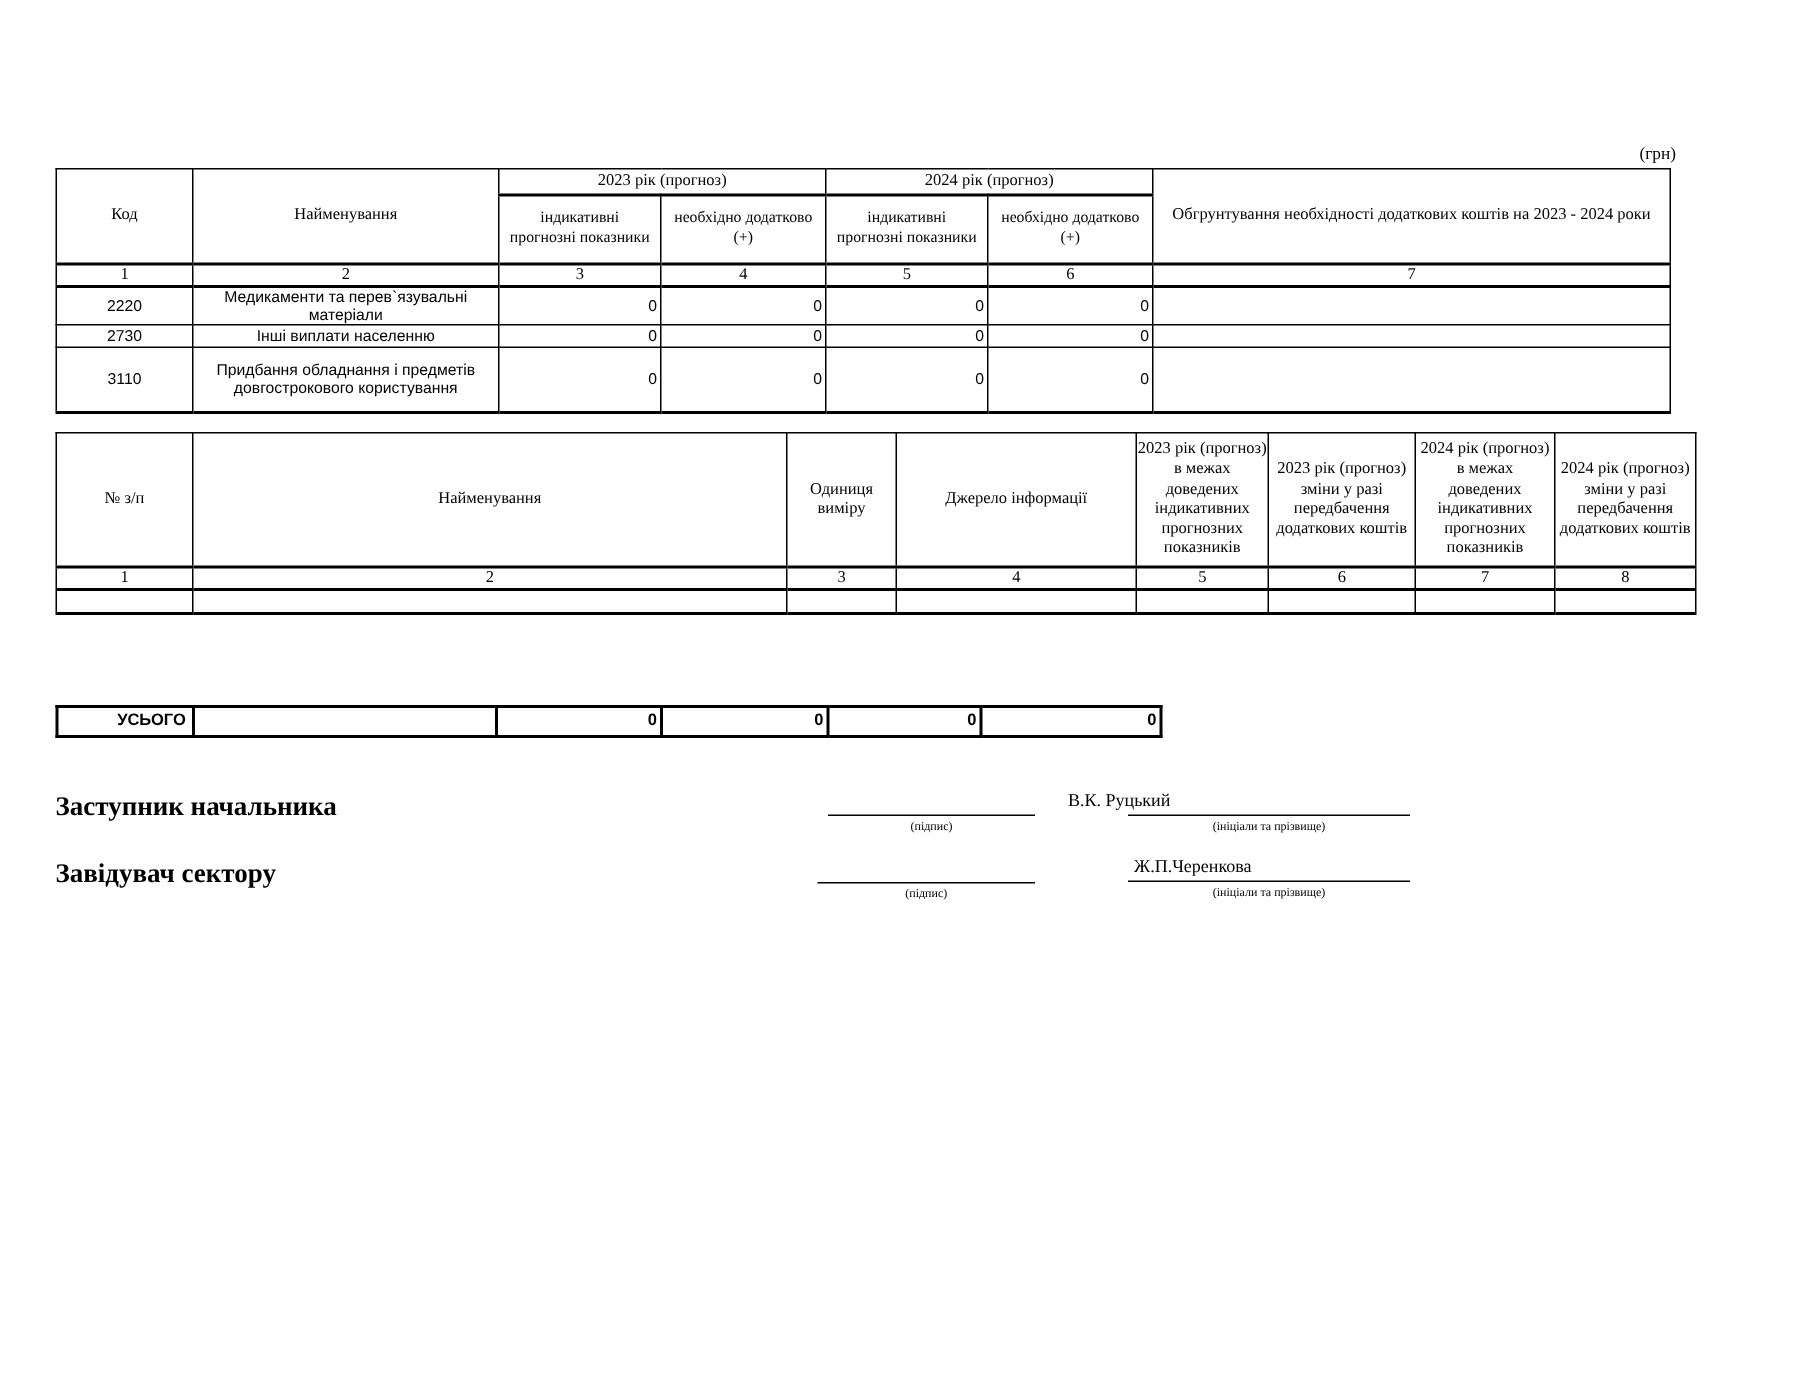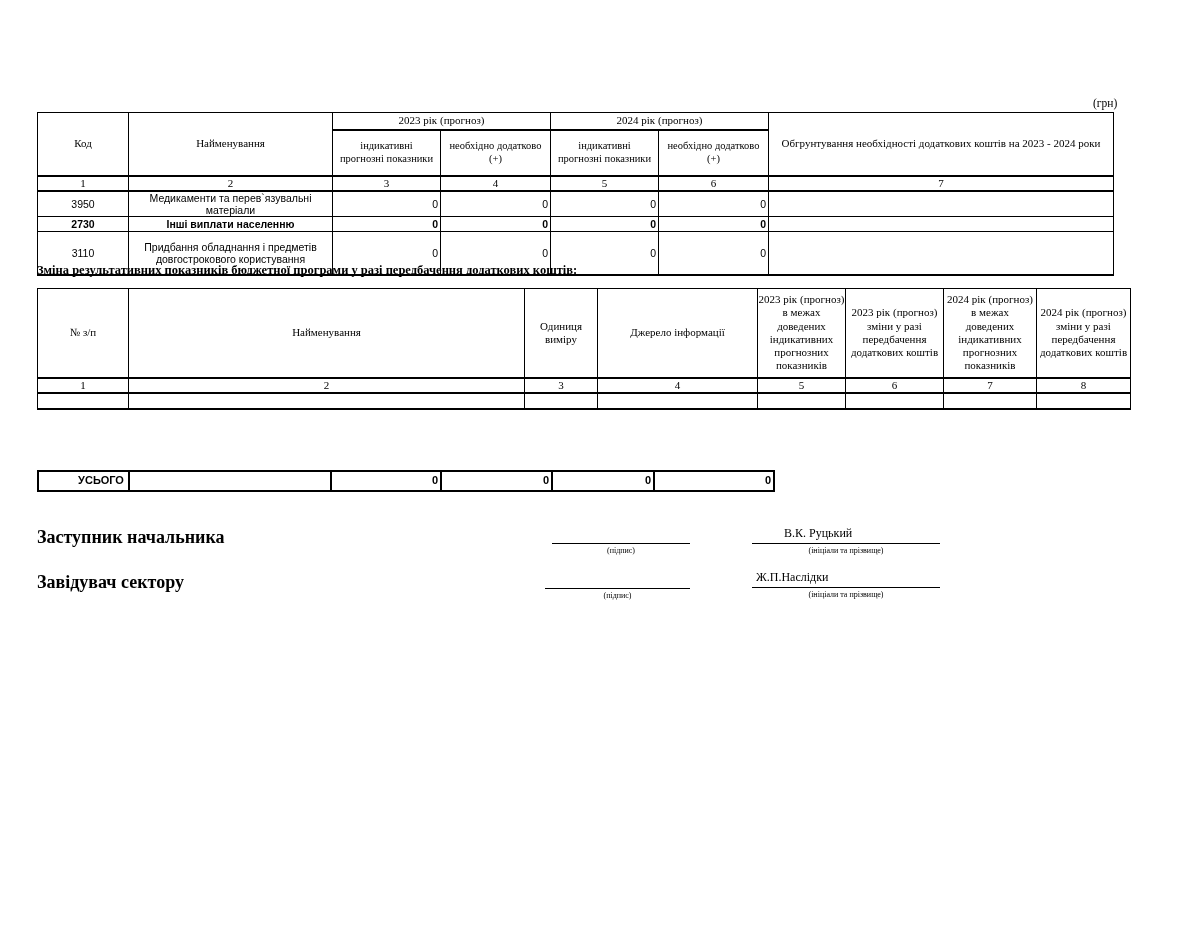--- a/index.html
+++ b/index.html
@@ -73,50 +73,49 @@
     <tr class="nums" style="height:15px;">
       <td>1</td>
       <td>2</td>
       <td>3</td>
       <td>4</td>
       <td>5</td>
       <td>6</td>
       <td>7</td>
     </tr>
     <tr class="data-row" style="height:24px;">
-      <td>3950</td>
+      <td>2220</td>
       <td>Медикаменти та перев`язувальні матеріали</td>
       <td class="val">0</td>
       <td class="val">0</td>
       <td class="val">0</td>
       <td class="val">0</td>
       <td></td>
     </tr>
-    <tr class="data-row" style="height:15px;font-weight:bold;">
+    <tr class="data-row" style="height:15px;">
       <td>2730</td>
       <td>Інші виплати населенню</td>
       <td class="val">0</td>
       <td class="val">0</td>
       <td class="val">0</td>
       <td class="val">0</td>
       <td></td>
     </tr>
     <tr class="data-row last" style="height:44px;">
       <td>3110</td>
       <td>Придбання обладнання і предметів довгострокового користування</td>
       <td class="val">0</td>
       <td class="val">0</td>
       <td class="val">0</td>
       <td class="val">0</td>
       <td></td>
     </tr>
   </tbody>
     </table>
 
-  <div class="abs sec-title" style="left:37px; top:263px;">Зміна результативних показників бюджетної програми у разі передбачення додаткових коштів:</div>
 
   <table id="t2" class="abs" style="left:37px; top:288px;">
     <colgroup>
       <col style="width:91px">
         <col style="width:396px">
         <col style="width:73px">
         <col style="width:160px">
       <col style="width:88px">
         <col style="width:98px">
         <col style="width:93px">
@@ -191,24 +190,24 @@
       <td class="val">0</td>
       <td class="val">0</td>
       <td class="val">0</td>
     </tr>
   </tbody>
     </table>
 
   <div class="abs sig-title" style="left:37px; top:527px;">Заступник  начальника</div>
   <div class="abs sig-line" style="left:552px; top:543px; width:138px;"></div>
   <div class="abs sig-caption" style="left:552px; top:546px; width:138px;">(підпис)</div>
-  <div class="abs sig-name" style="left:784px; top:526px;">В.К. Руцький</div>
+  <div class="abs sig-name" style="left:712px; top:526px;">В.К. Руцький</div>
   <div class="abs sig-line" style="left:752px; top:543px; width:188px;"></div>
   <div class="abs sig-caption" style="left:752px; top:546px; width:188px;">(ініціали та прізвище)</div>
 
   <div class="abs sig-title" style="left:37px; top:572px;">Завідувач сектору</div>
   <div class="abs sig-line" style="left:545px; top:588px; width:145px;"></div>
   <div class="abs sig-caption" style="left:545px; top:591px; width:145px;">(підпис)</div>
-  <div class="abs sig-name" style="left:756px; top:570px;">Ж.П.Наслідки</div>
+  <div class="abs sig-name" style="left:756px; top:570px;">Ж.П.Черенкова</div>
   <div class="abs sig-line" style="left:752px; top:587px; width:188px;"></div>
   <div class="abs sig-caption" style="left:752px; top:590px; width:188px;">(ініціали та прізвище)</div>
 
 </div>
 
 </body></html>

